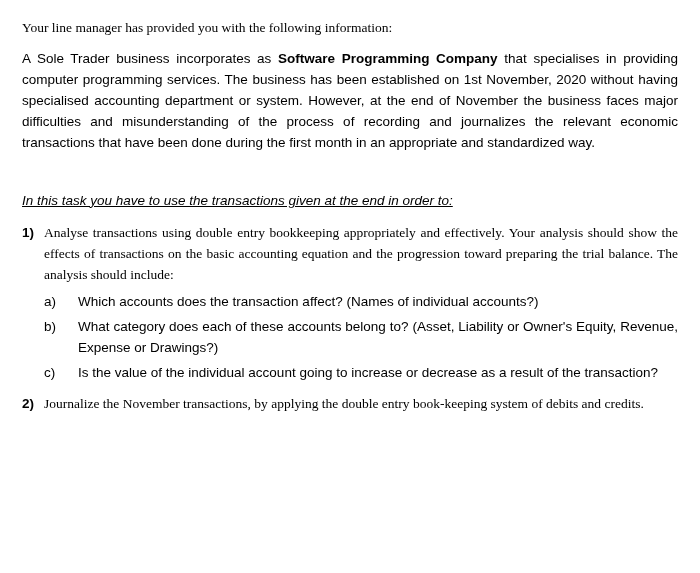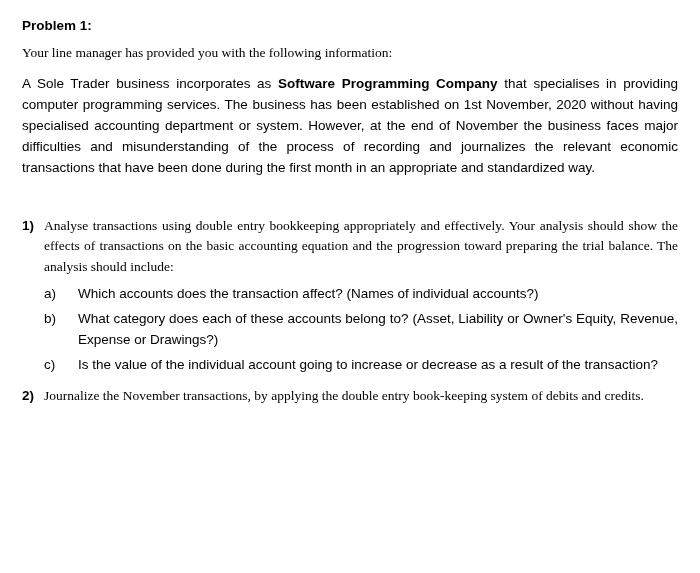--- a/index.html
+++ b/index.html
@@ -101,31 +101,31 @@
 
     strong {
       font-weight: bold;
     }
   </style>
 </head>
 <body>
 
 <div class="content-area">
 
-  <p class="problem-title">Problem 1:</p>
 
   <p class="intro-paragraph">Your line manager has provided you with the following information:</p>
 
   <p class="body-paragraph">
     A Sole Trader business incorporates as <strong>Software Programming Company</strong> that specialises in providing computer programming services. The business has been established on 1st November, 2020 without having specialised accounting department or system. However, at the end of November the business faces major difficulties and misunderstanding of the process of recording and journalizes the relevant economic transactions that have been done during the first month in an appropriate and standardized way.
   </p>
 
   <div class="spacer"></div>
 
 
+  <p class="instructions-subtitle">In this task you have to use the transactions given at the end in order to:</p>
 
   <div class="numbered-item">
     <span class="num">1)</span>
     <span class="text">Analyse transactions using double entry bookkeeping appropriately and effectively. Your analysis should show the effects of transactions on the basic accounting equation and the progression toward preparing the trial balance. The analysis should include:</span>
   </div>
 
   <div class="lettered-item">
     <span class="letter">a)</span>
     <span class="text">Which accounts does the transaction affect? (Names of individual accounts?)</span>
   </div>

